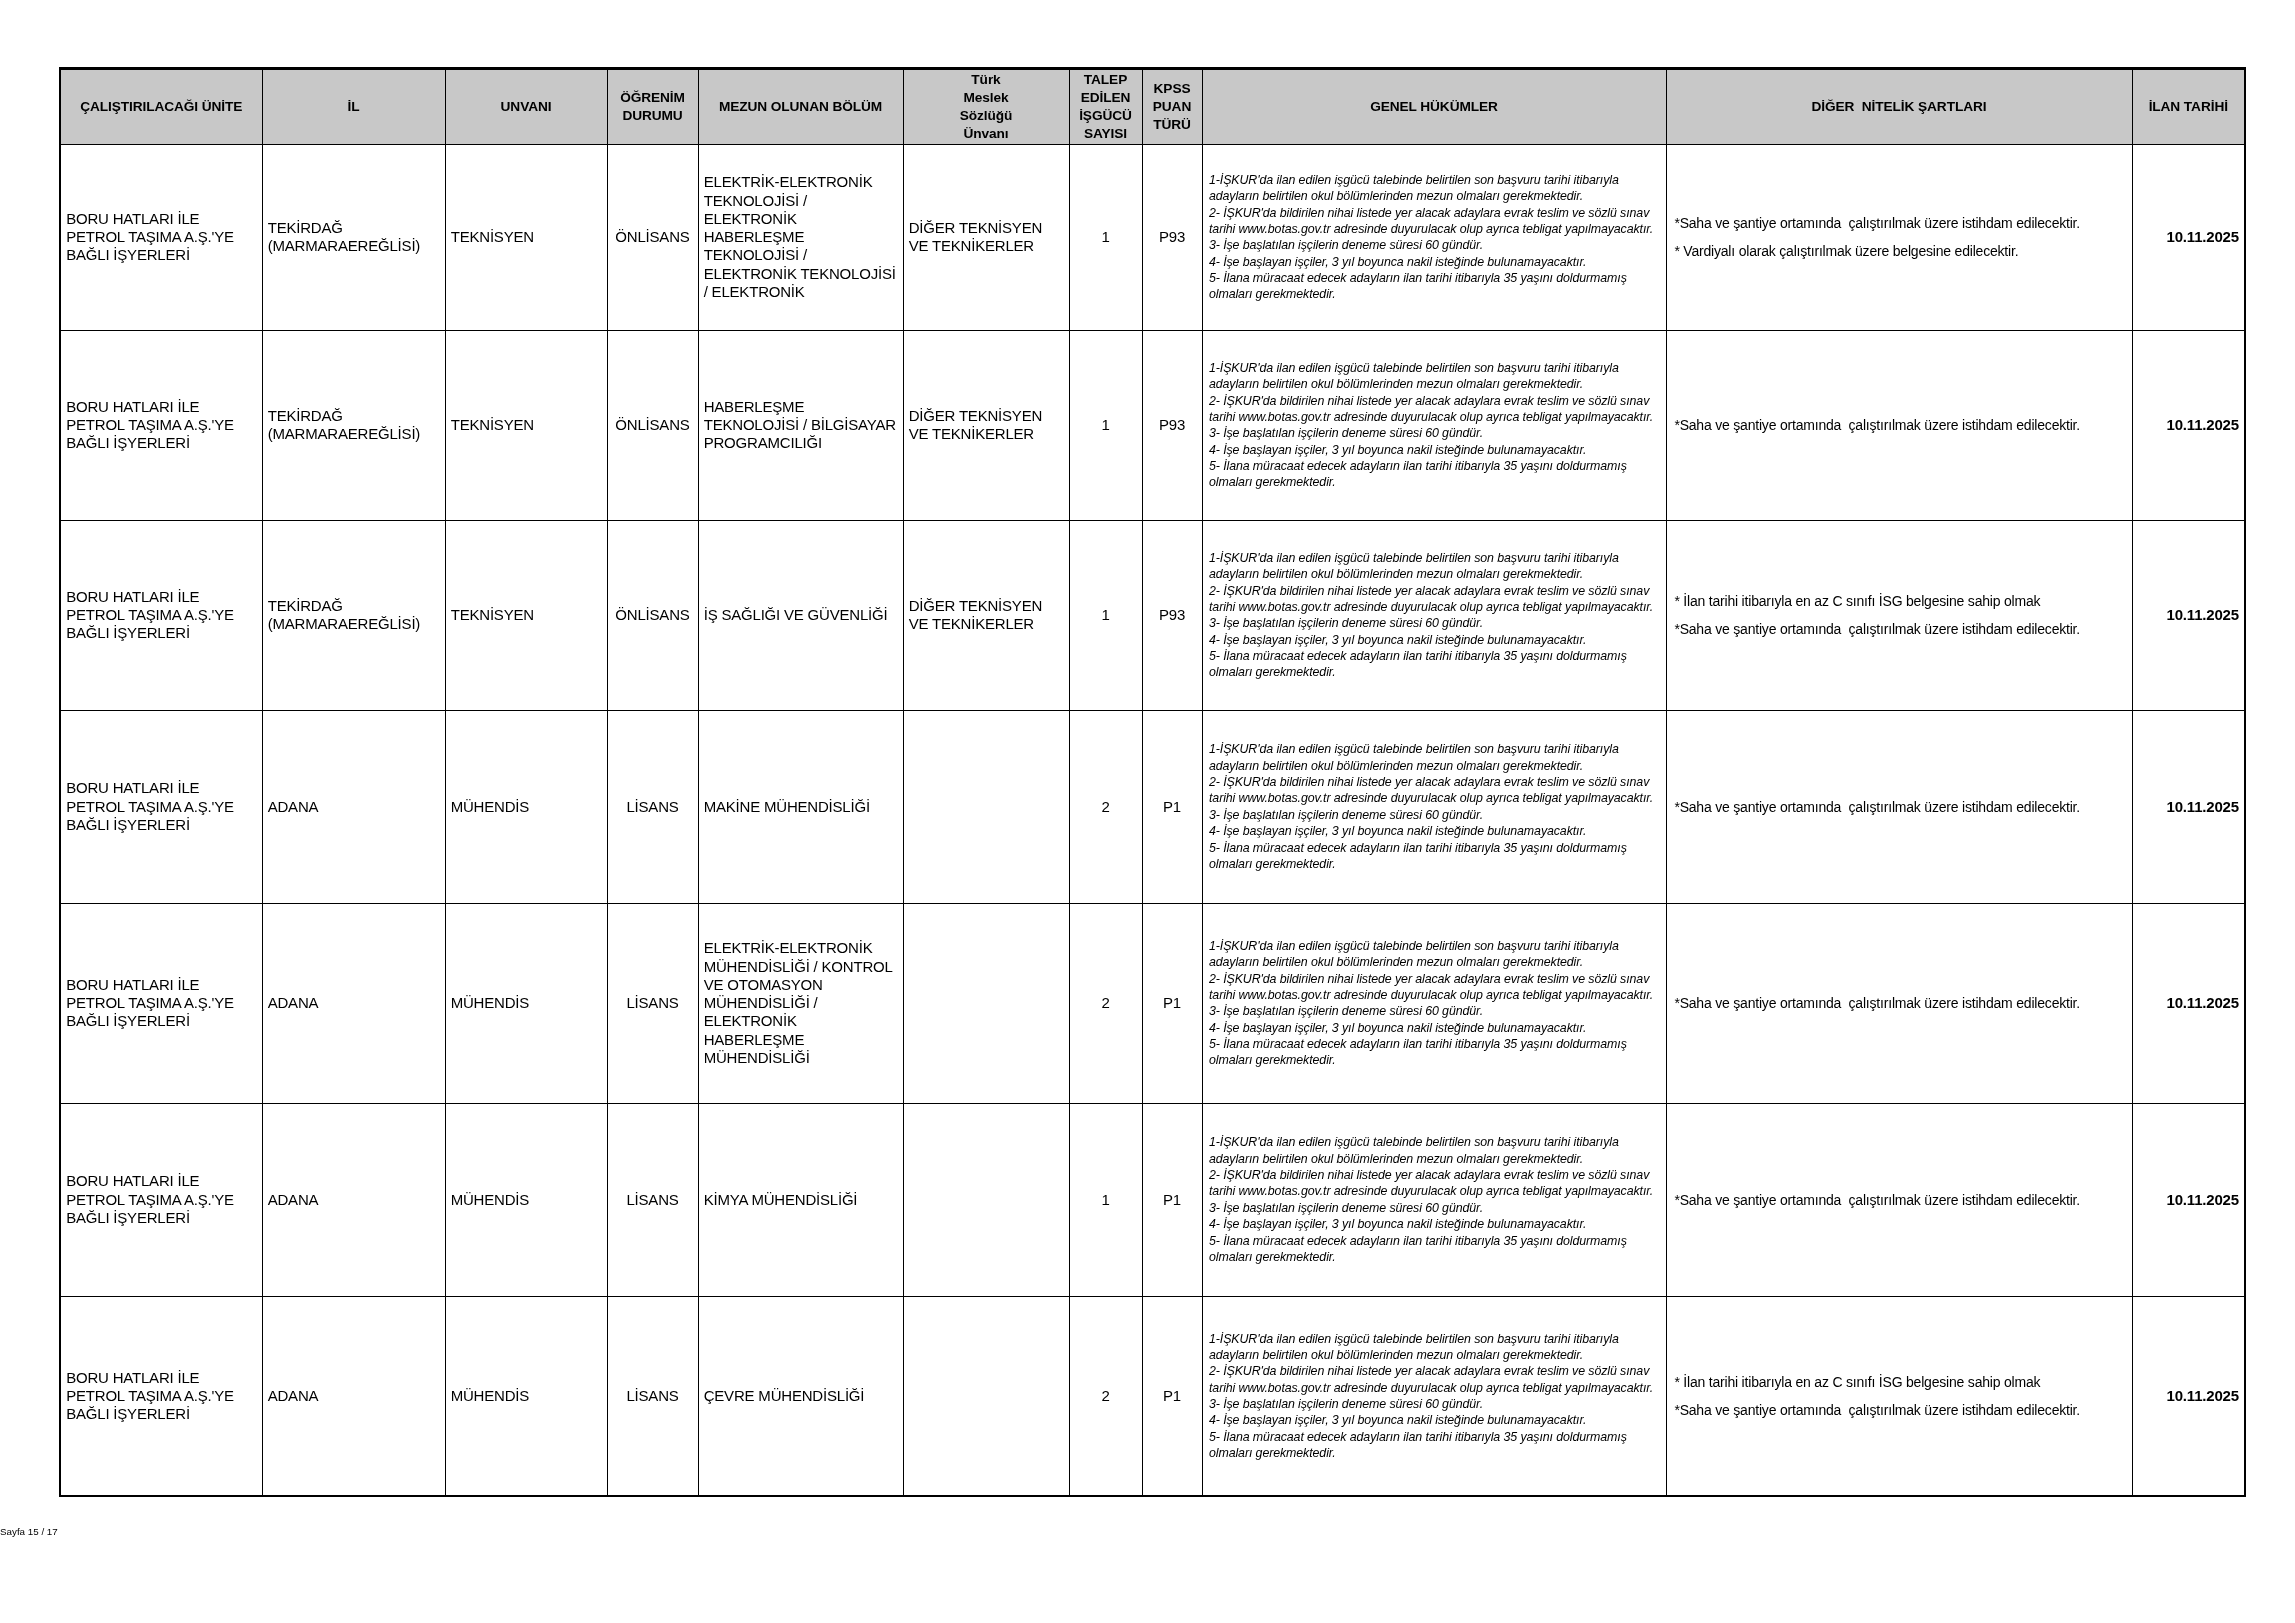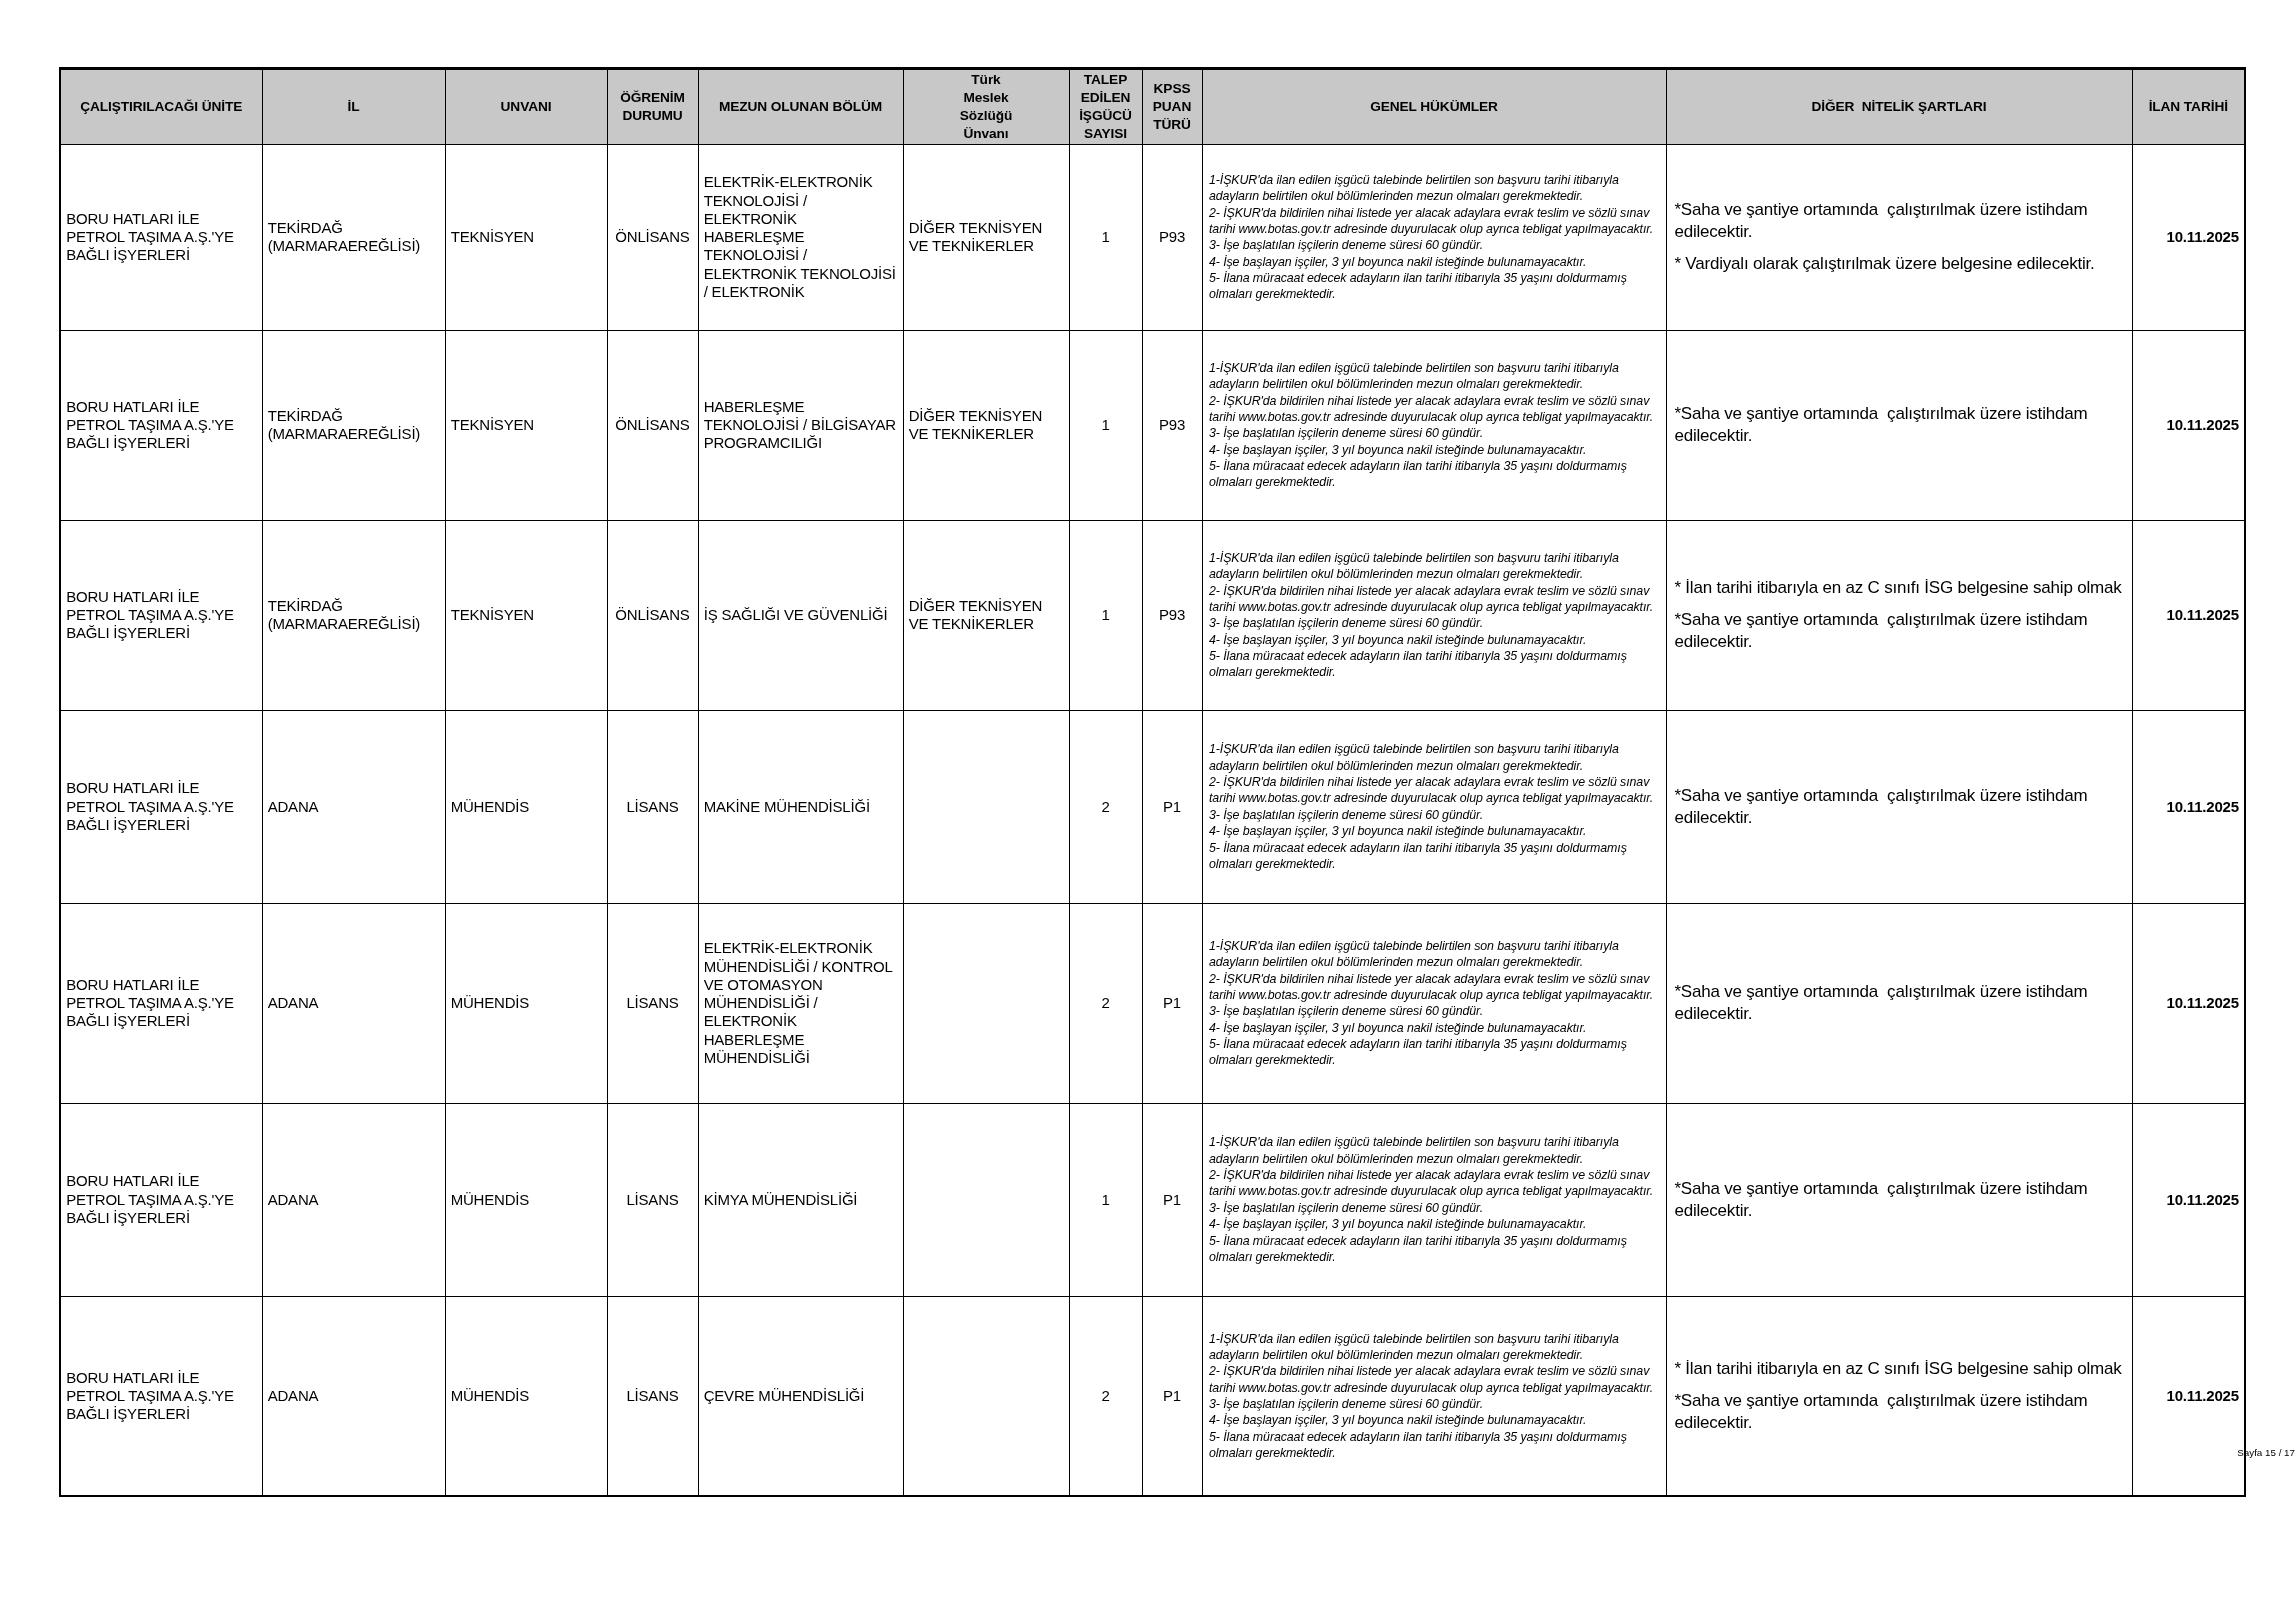--- a/index.html
+++ b/index.html
@@ -27,24 +27,24 @@
   tbody tr:nth-child(3){height:190px;}
   tbody tr:nth-child(4){height:193px;}
   tbody tr:nth-child(5){height:200px;}
   tbody tr:nth-child(6){height:193px;}
   tbody tr:nth-child(7){height:200px;}
   .c-unvan,.c-bolum,.c-meslek{font-weight:normal;}
   .c-ogrenim,.c-talep,.c-kpss{text-align:center;margin-top:7px;}
   .c-ilan{text-align:right;font-weight:bold;}
   .c-genel{font-size:12.4px;line-height:1.32;letter-spacing:-0.1px;padding:3.9px 6.5px;}
   .c-genel div{margin:0;font-style:italic;}
-  .c-nitelik{font-size:17px;line-height:1.3;padding:3.9px 7.9px;white-space:pre-wrap;}
+  .c-nitelik{font-size:14px;line-height:1.3;padding:3.9px 7.9px;white-space:pre-wrap;}
   .c-nitelik .nitelik-line{margin:9.8px 0;}
   .page-footer{
-    position:absolute;left:0;width:100%;top:1447px;text-align:right;
+    position:absolute;left:0;width:100%;top:1526px;text-align:left;
     font-size:9.8px;color:#000;
   }
 </style>
 </head>
 <body>
 
 <div class="table-wrap">
   <table class="jobs">
     <colgroup>
       <col style="width:202px">

